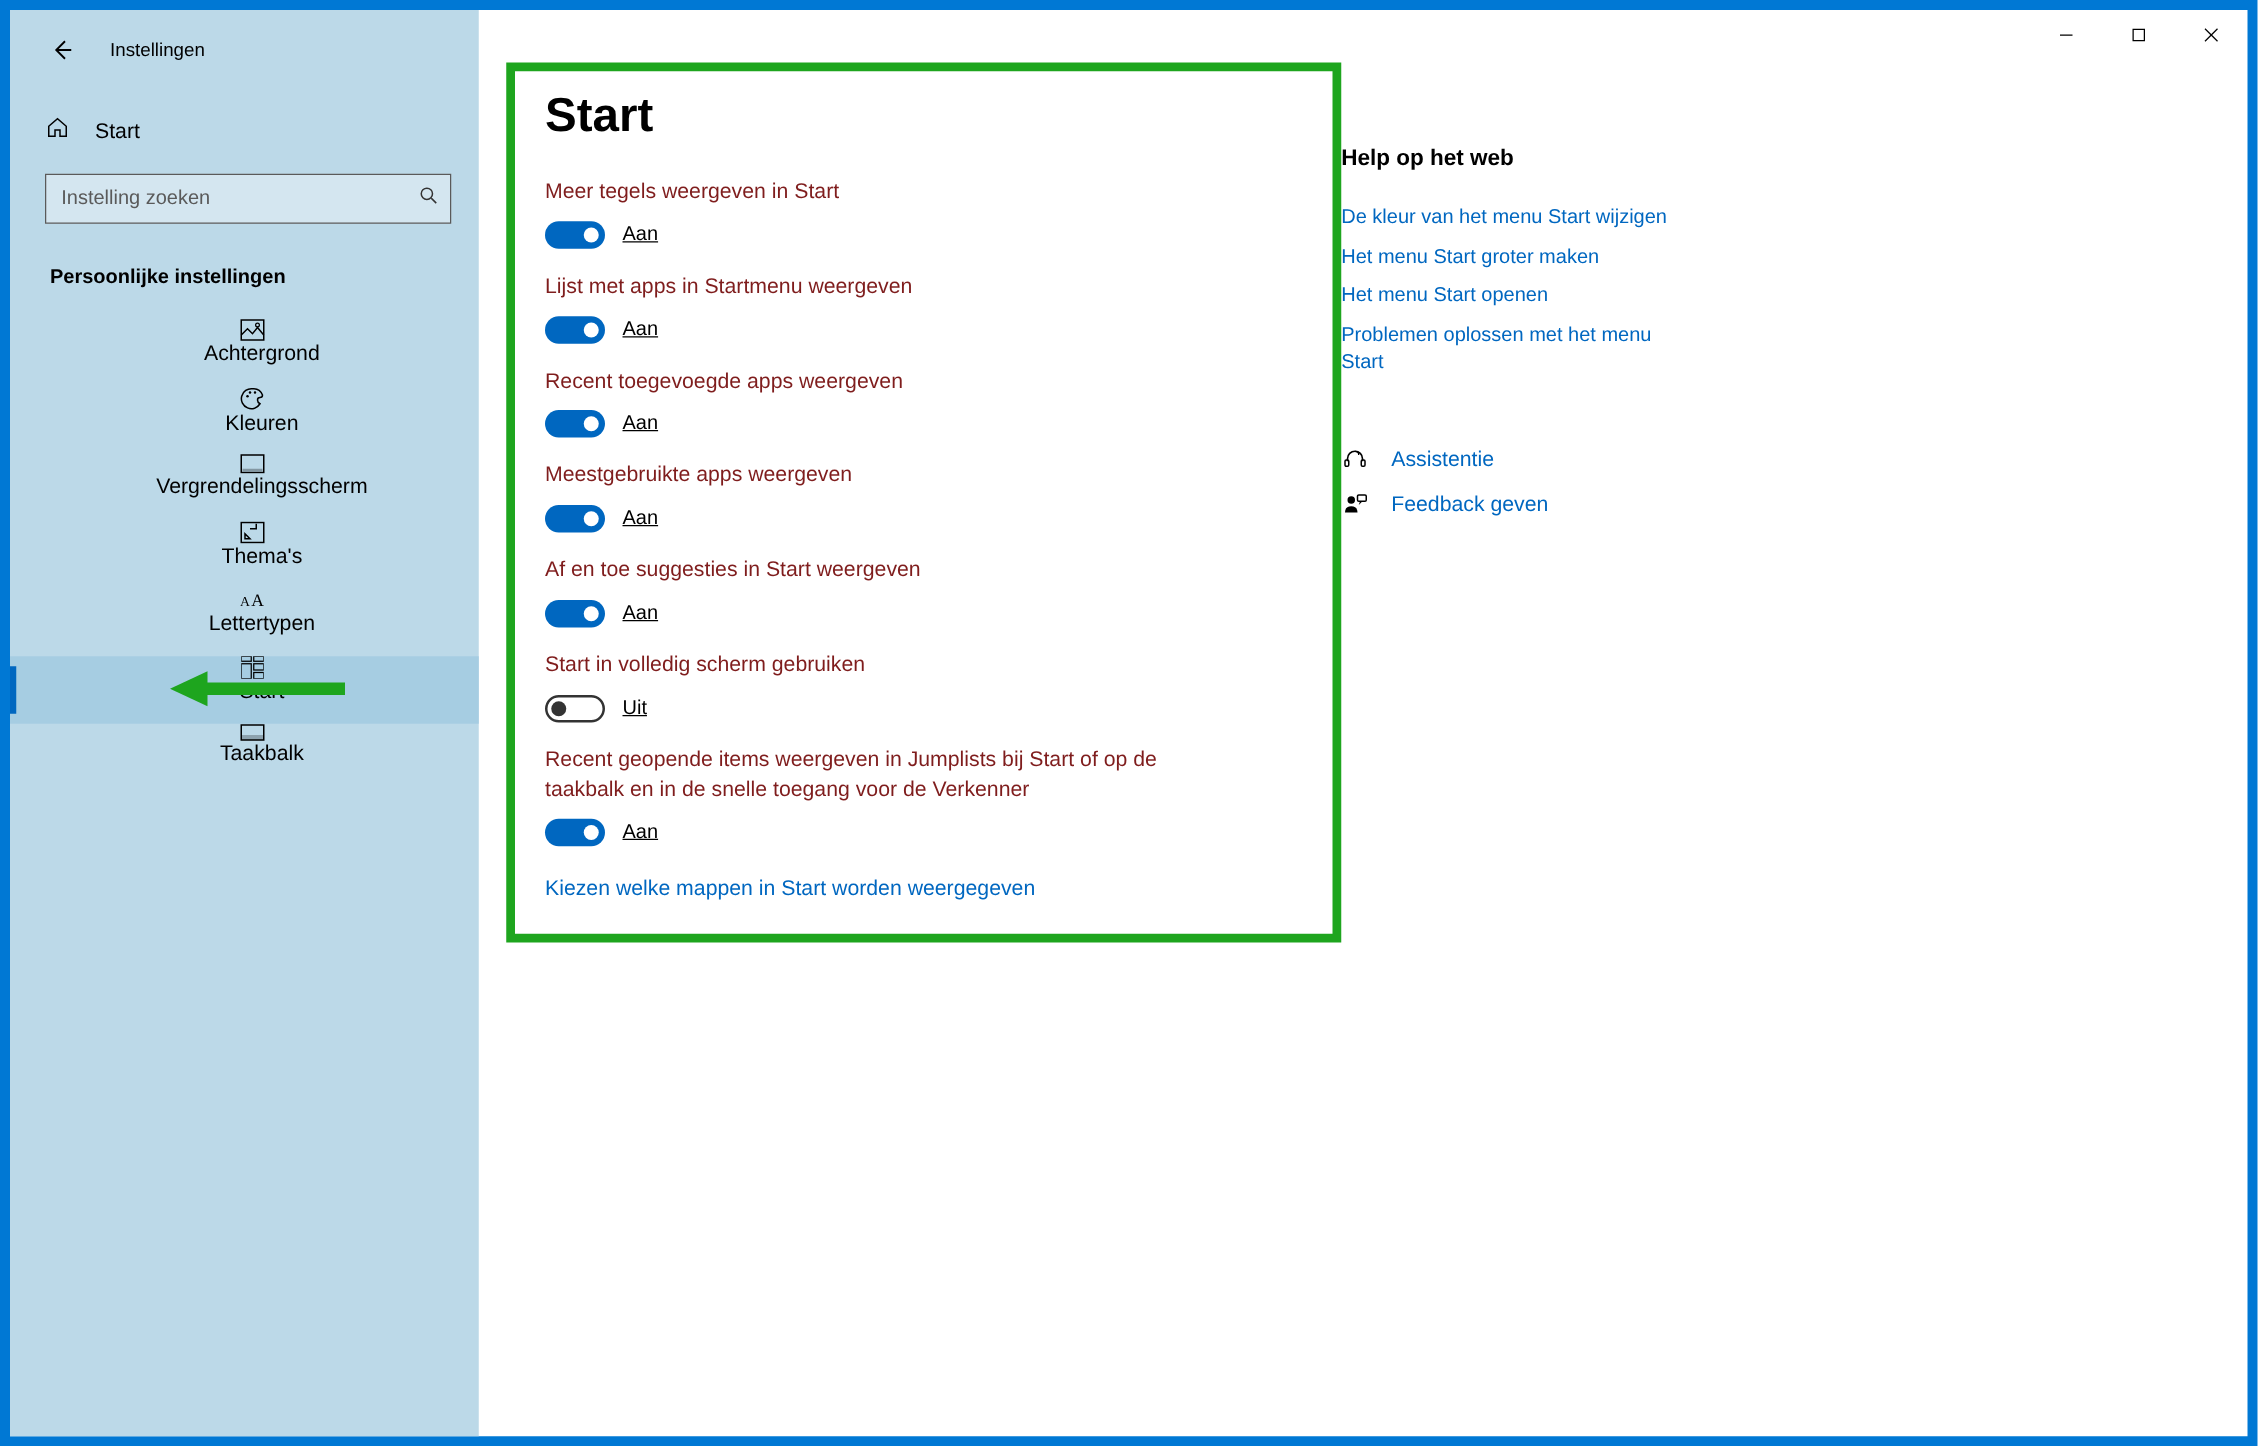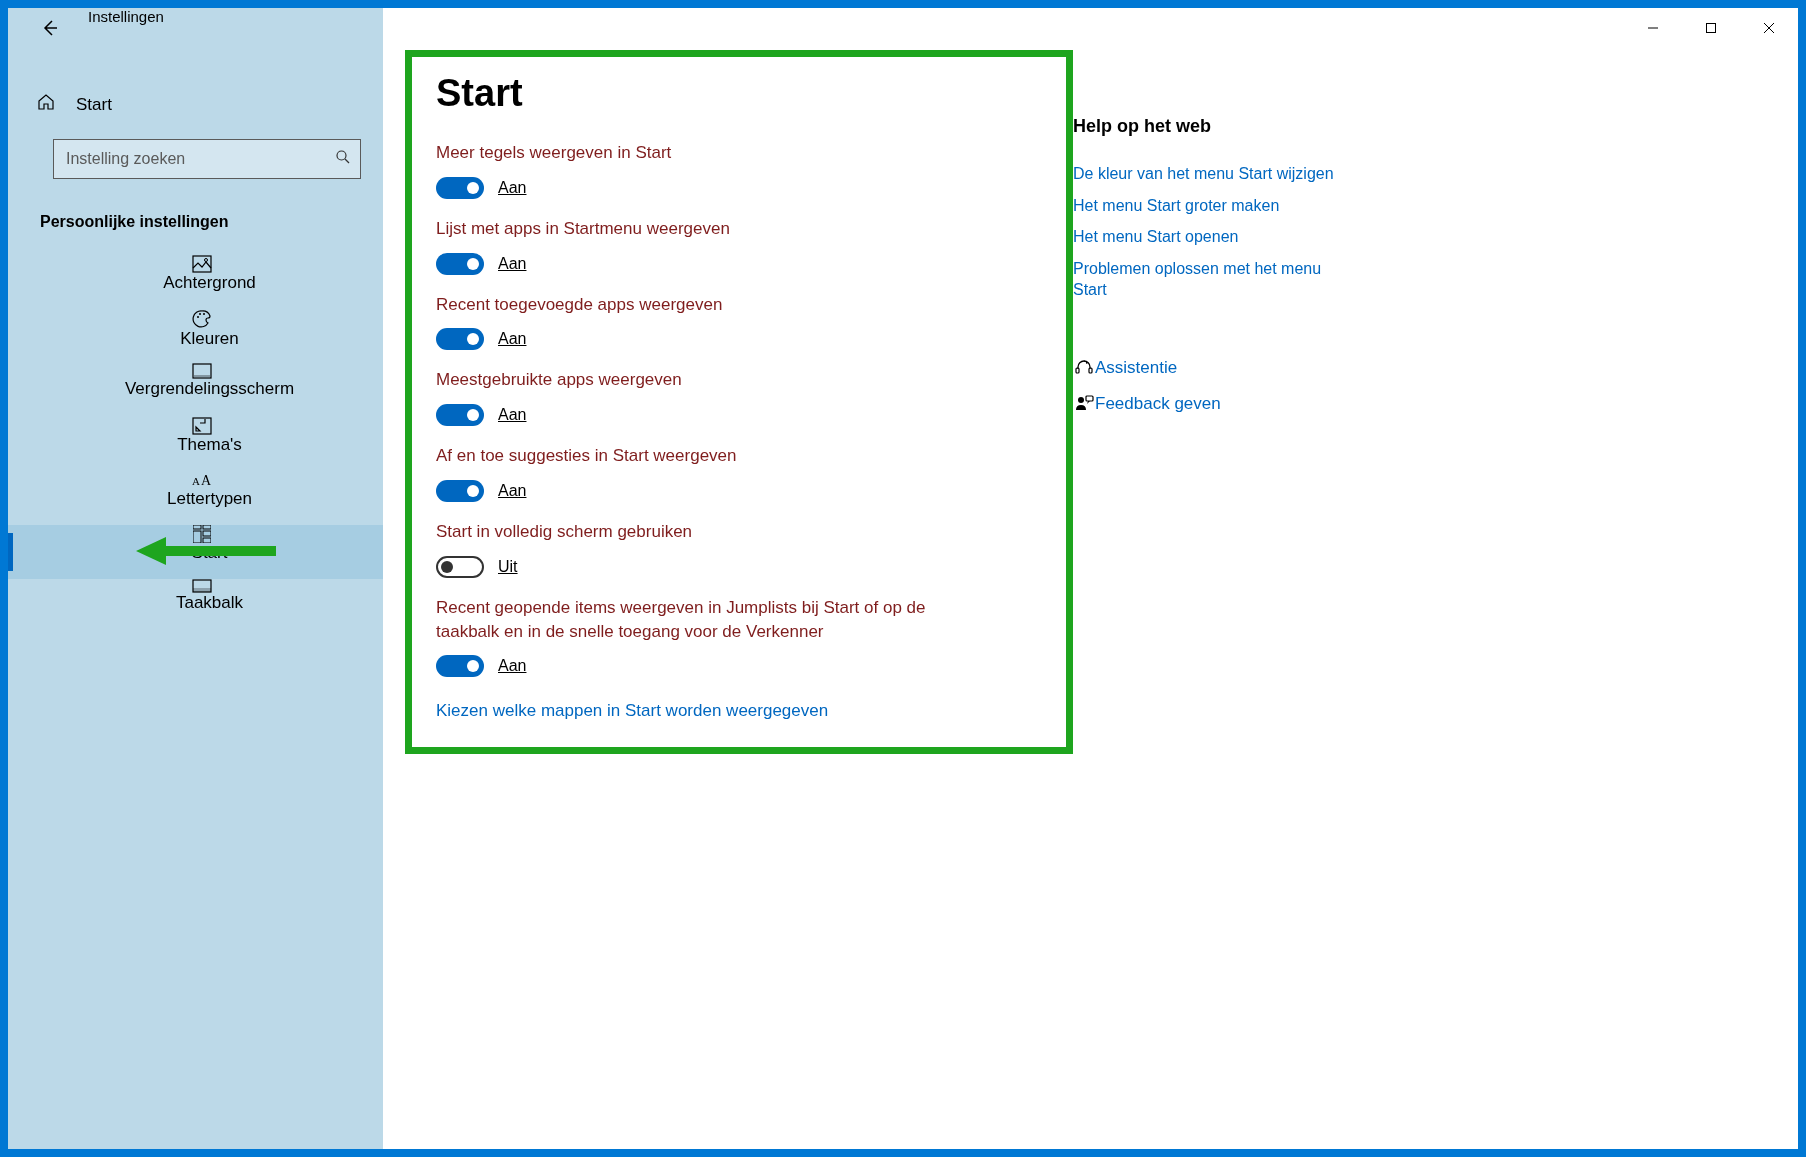--- a/index.html
+++ b/index.html
@@ -36,21 +36,21 @@
     height: 40px;
     display: flex;
     align-items: center;
     justify-content: center;
     font-size: 14px;
     color: #000;
     cursor: pointer;
   }
   .header-row {
     display: flex;
-    align-items: flex-start;
+    align-items: center;
     height: 64px;
     padding-left: 22px;
   }
   .back-btn {
     width: 40px;
     height: 40px;
     display: flex;
     align-items: center;
     justify-content: center;
     cursor: pointer;
@@ -67,21 +67,21 @@
     margin-top: 10px;
     cursor: pointer;
   }
   .home-icon {
     width: 22px;
     margin-right: 18px;
     font-size: 18px;
   }
   .home-label { font-size: 17px; }
   .search-wrap {
-    padding: 12px 22px 10px 45px;
+    padding: 12px 22px 10px 28px;
   }
   .search-input {
     width: 100%;
     height: 40px;
     background: #d4e6f0;
     border: 1px solid #5a5a5a;
     padding: 0 40px 0 12px;
     font-size: 16px;
     color: #333;
     font-family: inherit;
@@ -223,20 +223,21 @@
     color: #0067c0;
     font-size: 16px;
     margin-bottom: 10px;
     cursor: pointer;
     line-height: 1.35;
   }
   .support-section { margin-top: 56px; }
   .support-row {
     display: flex;
     align-items: center;
+    gap: 18px;
     margin-bottom: 14px;
   }
   .support-icon {
     width: 22px;
     height: 22px;
     display: flex;
     align-items: center;
     justify-content: center;
   }
   .support-link {

